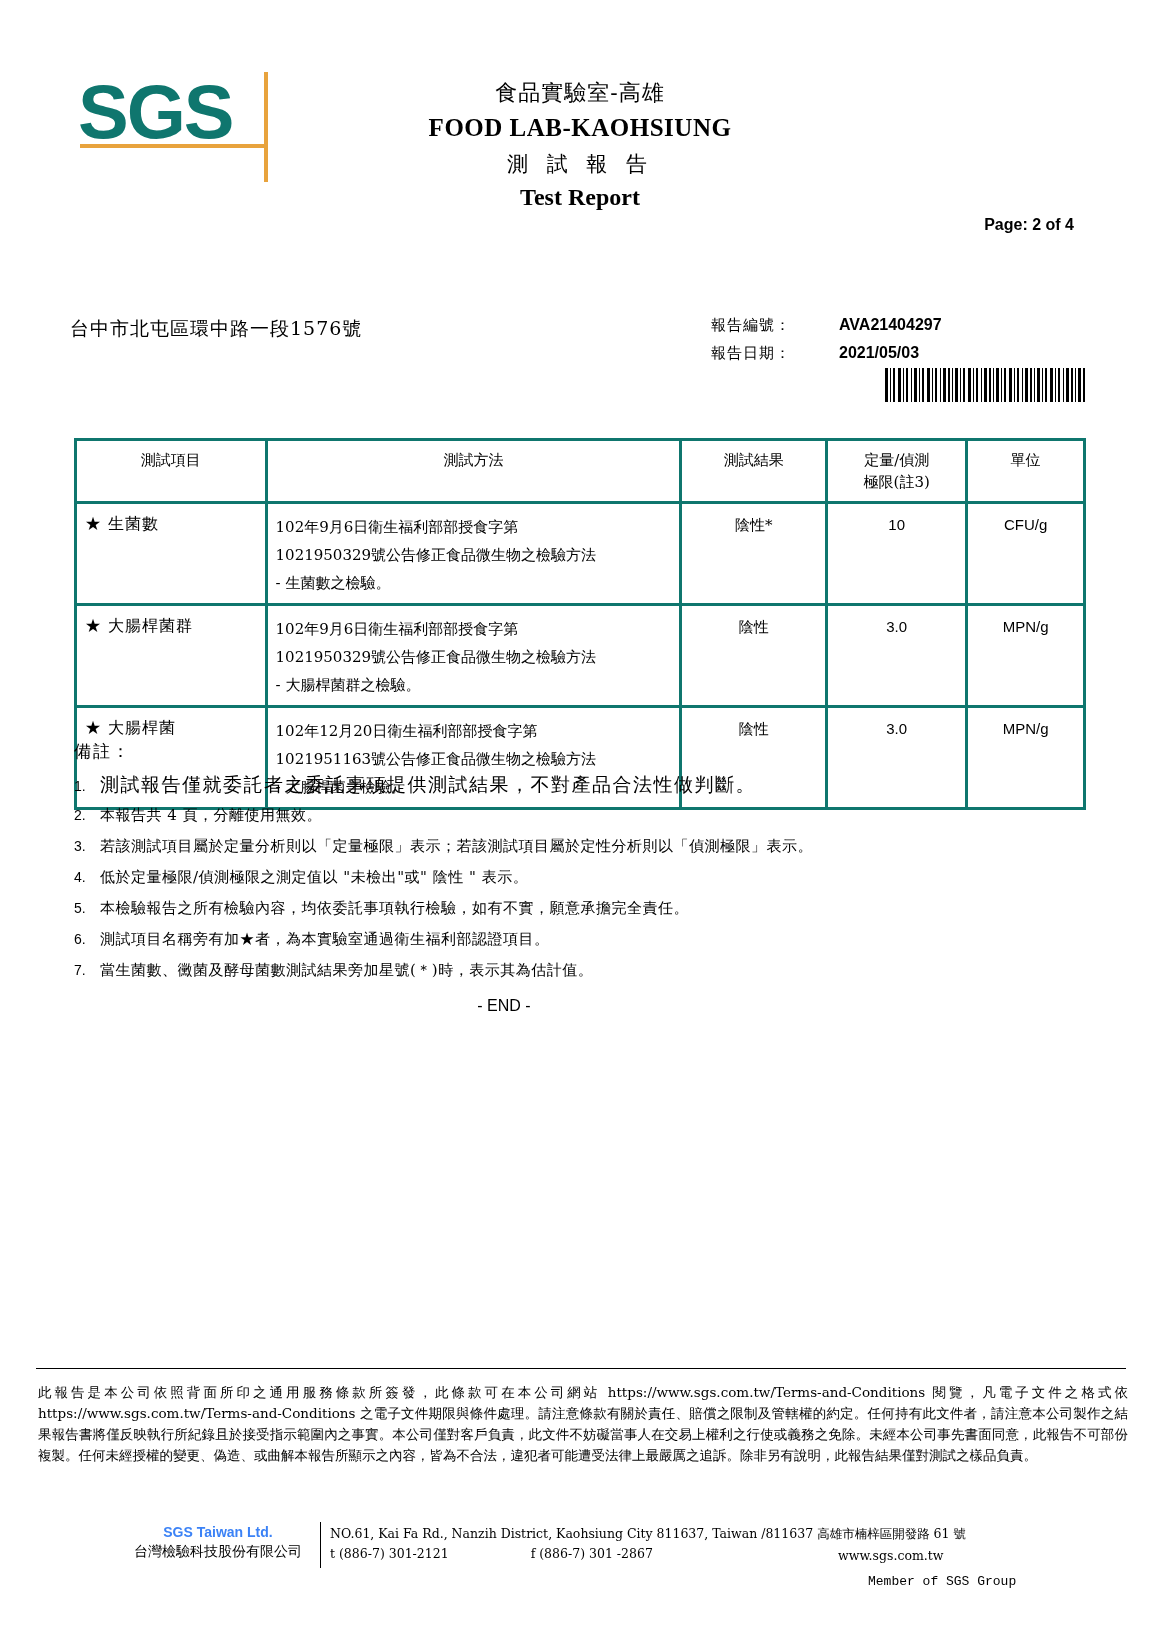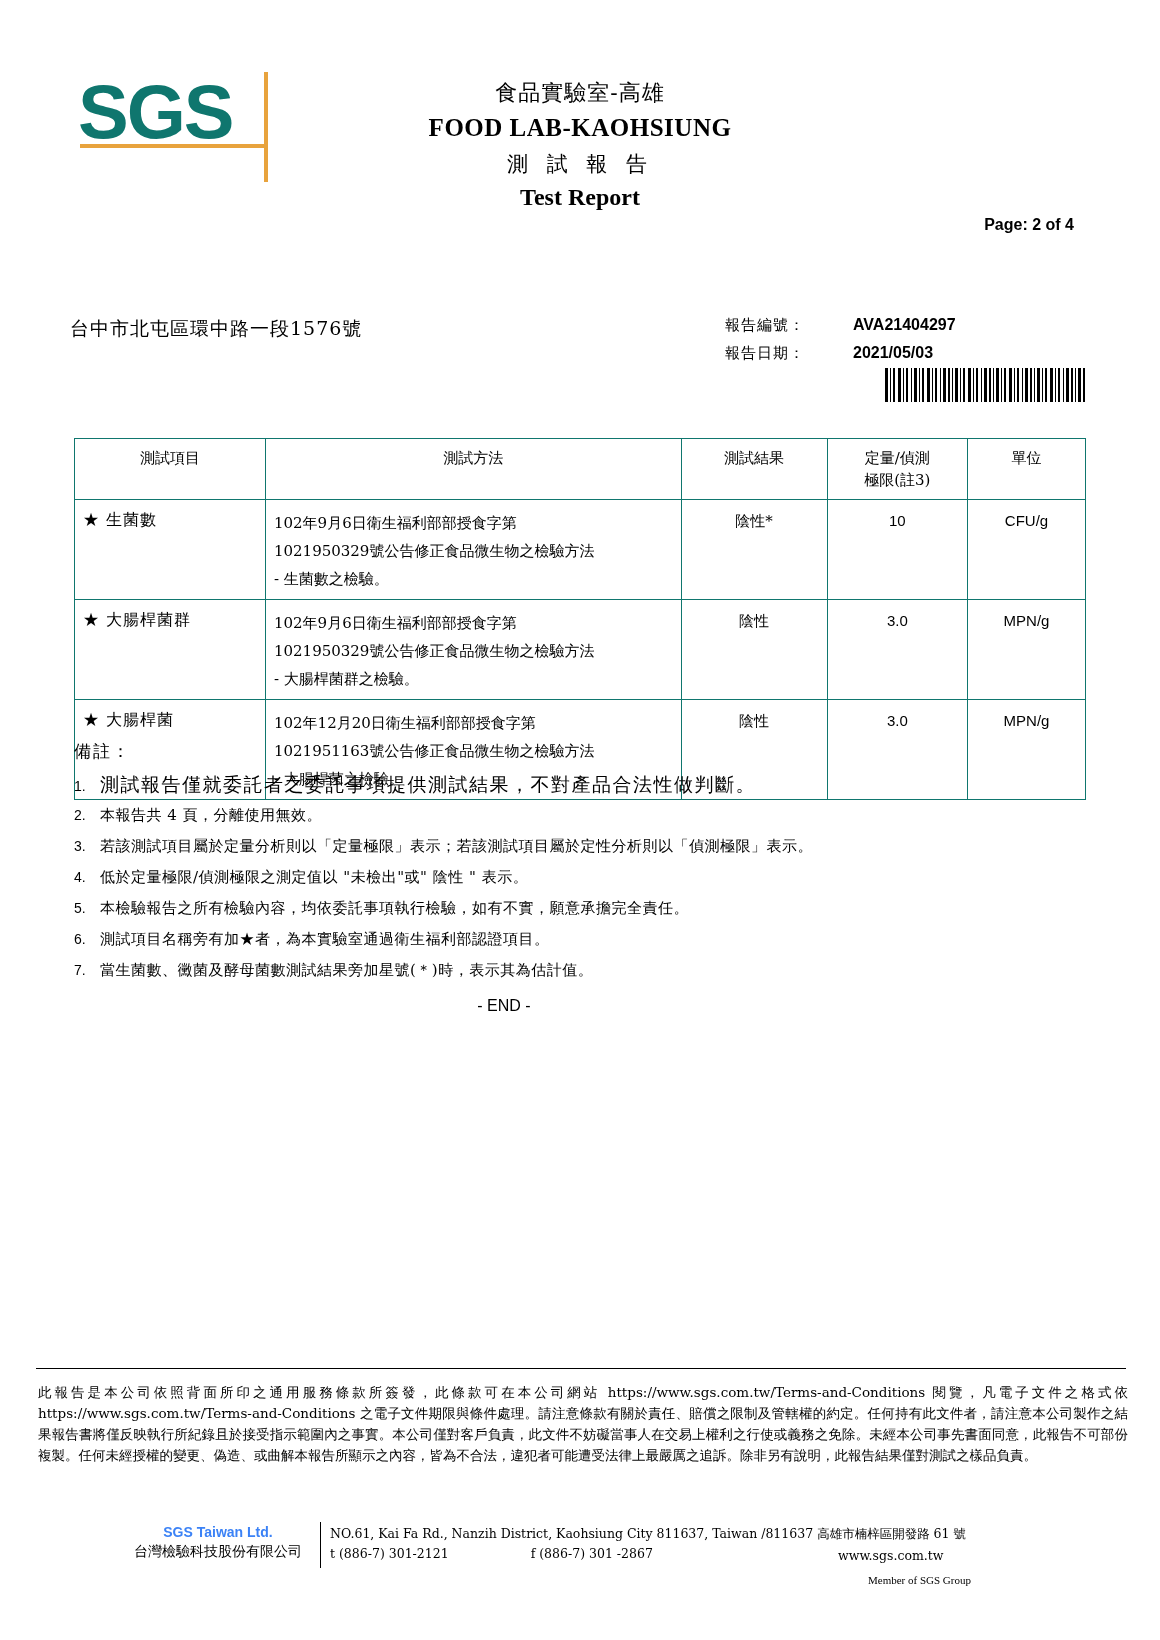--- a/index.html
+++ b/index.html
@@ -110,21 +110,21 @@
     position: absolute;
     left: 0;
     top: 0;
     font-family: "DejaVu Serif", serif;
     font-size: 19px;
     line-height: 32px;
     letter-spacing: 1px;
   }
   .report-meta {
     position: absolute;
-    left: 655px;
+    left: 641px;
     top: 4px;
     font-size: 15px;
   }
   .report-meta .row {
     display: flex;
     align-items: baseline;
     margin-bottom: 9px;
   }
   .report-meta .lbl {
     width: 128px;
@@ -150,21 +150,21 @@
   .result-table {
     position: absolute;
     left: 74px;
     top: 438px;
     width: 1012px;
     border-collapse: collapse;
     table-layout: fixed;
   }
   .result-table th,
   .result-table td {
-    border: 1px solid #0f766e;
+    border: 3px solid #0f766e;
     vertical-align: top;
     padding: 6px 8px;
     font-family: "DejaVu Serif", serif;
   }
   .result-table th {
     text-align: center;
     font-weight: normal;
     font-size: 15px;
     padding: 8px 4px;
     line-height: 22px;
@@ -309,22 +309,22 @@
     position: absolute;
     left: 800px;
     top: 24px;
     font-family: "DejaVu Serif", serif;
     font-size: 12.5px;
   }
   .footer-bottom .member {
     position: absolute;
     left: 830px;
     top: 50px;
-    font-family: Liberation Serif, serif;
-    font-size: 11px;
+    font-family: Liberation Mono, monospace;
+    font-size: 13px;
   }
 </style>
 </head>
 <body>
 
 <div class="page">
 
   <div class="header">
     <div class="sgs-logo">
       <div class="txt">SGS</div>

